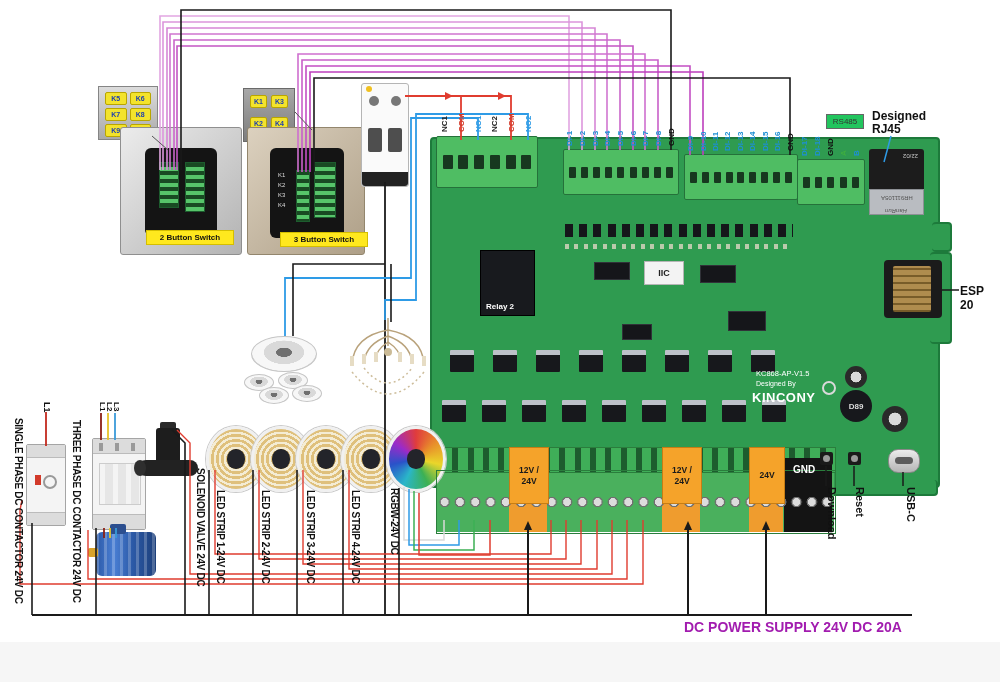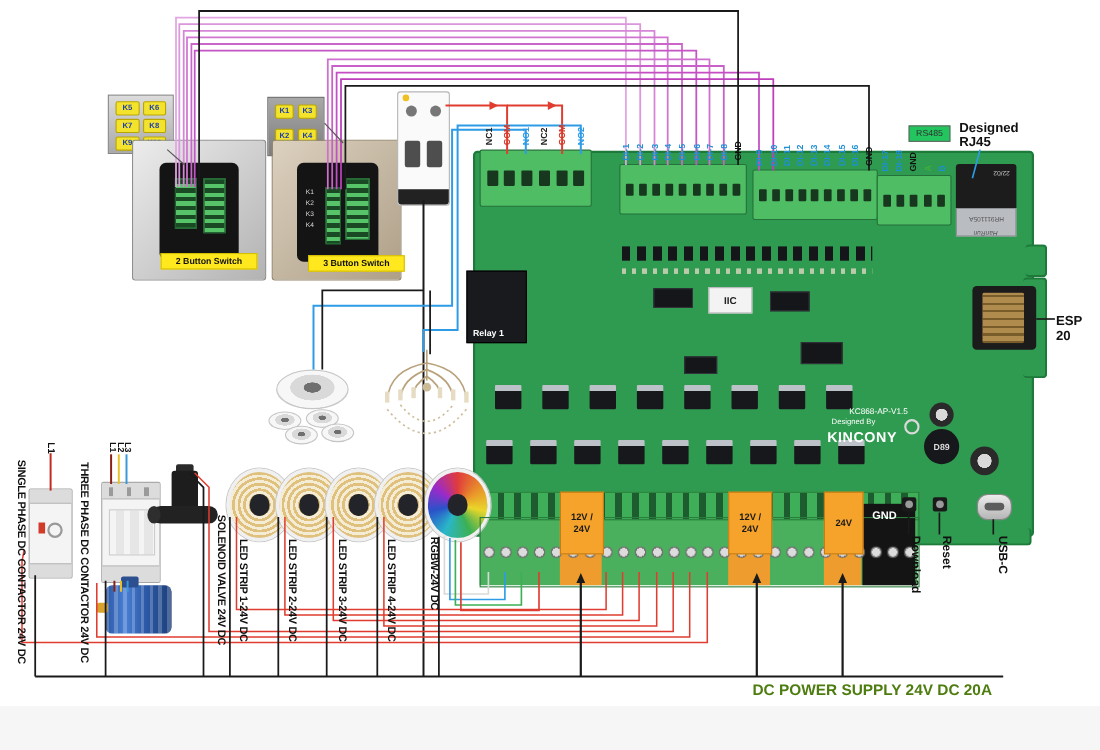--- a/index.html
+++ b/index.html
@@ -53,22 +53,22 @@
   <div class="pcb abs" style="left:812px;top:480px;width:122px;height:14px;border-top:none;"></div>
 
   <div class="tb relayhdr abs" style="left:436px;top:136px;width:100px;height:50px;">
     <i></i>
       <i></i>
       <i></i>
       <i></i>
       <i></i>
       <i></i>
   </div>
-  <div class="abs" style="left:424px;top:246px;width:53px;height:64px;background:#181a1e;border:1px solid #000;z-index:3;">
-    <span class="silk" style="left:5px;bottom:4px;font-size:8px;font-weight:bold;position:absolute;">Relay 1</span>
+  <div class="abs" style="left:480px;top:250px;width:53px;height:64px;background:#181a1e;border:1px solid #000;z-index:3;">
+    <span class="silk" style="left:5px;bottom:4px;font-size:8px;font-weight:bold;position:absolute;">Relay 2</span>
   </div>
 
   <div class="tb abs" style="left:563px;top:149px;width:114px;height:44px;">
     <i></i>
       <i></i>
       <i></i>
       <i></i>
       <i></i>
       <i></i>
       <i></i>
@@ -118,21 +118,21 @@
   <div class="fet" style="left:442px;top:400px;"></div>
   <div class="fet" style="left:482px;top:400px;"></div>
   <div class="fet" style="left:522px;top:400px;"></div>
   <div class="fet" style="left:562px;top:400px;"></div>
   <div class="fet" style="left:602px;top:400px;"></div>
   <div class="fet" style="left:642px;top:400px;"></div>
   <div class="fet" style="left:682px;top:400px;"></div>
   <div class="fet" style="left:722px;top:400px;"></div>
   <div class="fet" style="left:762px;top:400px;"></div>
 
-  <span class="silk" style="left:756px;top:369px;font-size:7.5px;margin-left:16px;">KC868-AP-V1.5</span>
+  <span class="silk" style="left:756px;top:369px;font-size:7.5px;">KC868-AP-V1.5</span>
   <span class="silk" style="left:756px;top:380px;font-size:7px;">Designed By</span>
   <span class="silk" style="left:752px;top:390px;font-size:13px;font-weight:bold;letter-spacing:.5px;">KINCONY</span>
   <div class="abs" style="left:822px;top:381px;width:10px;height:10px;border-radius:50%;border:2px solid #d9d9d9;z-index:3;"></div>
   <div class="abs" style="left:840px;top:390px;width:32px;height:32px;border-radius:50%;background:#17181c;z-index:3;
               display:flex;align-items:center;justify-content:center;">
     <span style="color:#dcdcdc;font-size:8px;font-weight:bold;">D89</span>
   </div>
   <div class="cap" style="left:845px;top:366px;width:22px;height:22px;"></div>
   <div class="cap" style="left:882px;top:406px;width:26px;height:26px;"></div>
 
@@ -451,16 +451,16 @@
   <span class="vcw" style="left:226px;top:490px;font-size:10px;letter-spacing:-0.3px;">LED STRIP 1-24V DC</span>
   <span class="vcw" style="left:271px;top:490px;font-size:10px;letter-spacing:-0.3px;">LED STRIP 2-24V DC</span>
   <span class="vcw" style="left:316px;top:490px;font-size:10px;letter-spacing:-0.3px;">LED STRIP 3-24V DC</span>
   <span class="vcw" style="left:361px;top:490px;font-size:10px;letter-spacing:-0.3px;">LED STRIP 4-24V DC</span>
   <span class="vcw" style="left:400px;top:488px;font-size:10px;letter-spacing:-0.3px;">RGBW-24V DC</span>
 
   <span class="vcw" style="left:838px;top:487px;font-size:11px;">Download</span>
   <span class="vcw" style="left:866px;top:487px;font-size:11px;">Reset</span>
   <span class="vcw" style="left:917px;top:487px;font-size:11px;">USB-C</span>
 
-  <span class="abs" style="left:684px;top:619px;font-size:14px;font-weight:bold;color:#4d7c0f;z-index:6;">DC POWER SUPPLY 24V DC 20A</span>
+  <span class="abs" style="left:684px;top:619px;font-size:14px;font-weight:bold;color:#a21caf;z-index:6;">DC POWER SUPPLY 24V DC 20A</span>
   <div class="abs" style="left:0;top:642px;width:1000px;height:40px;background:#f6f6f6;z-index:0;"></div>
 
 </div>
 
 </body></html>

